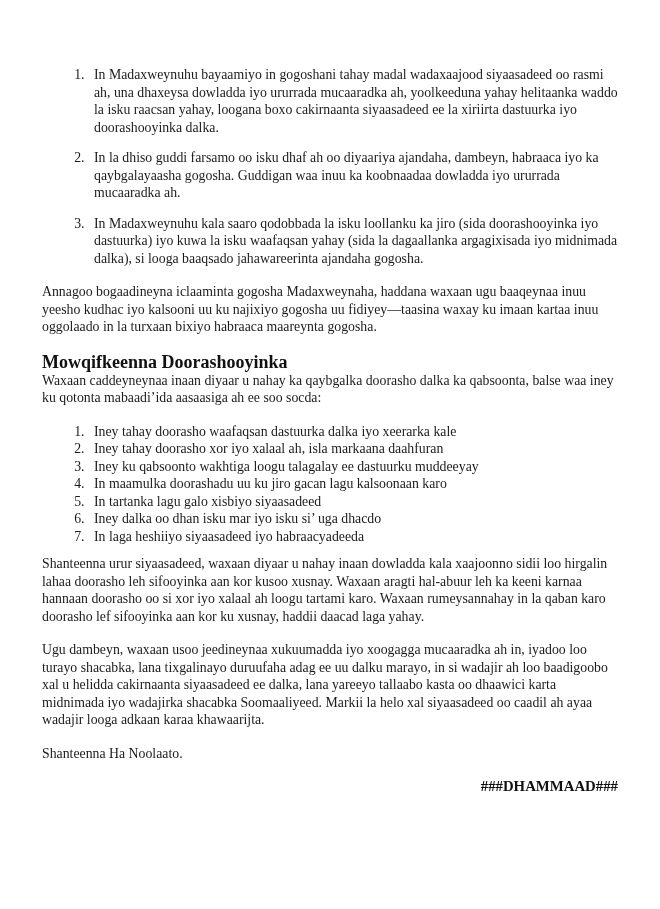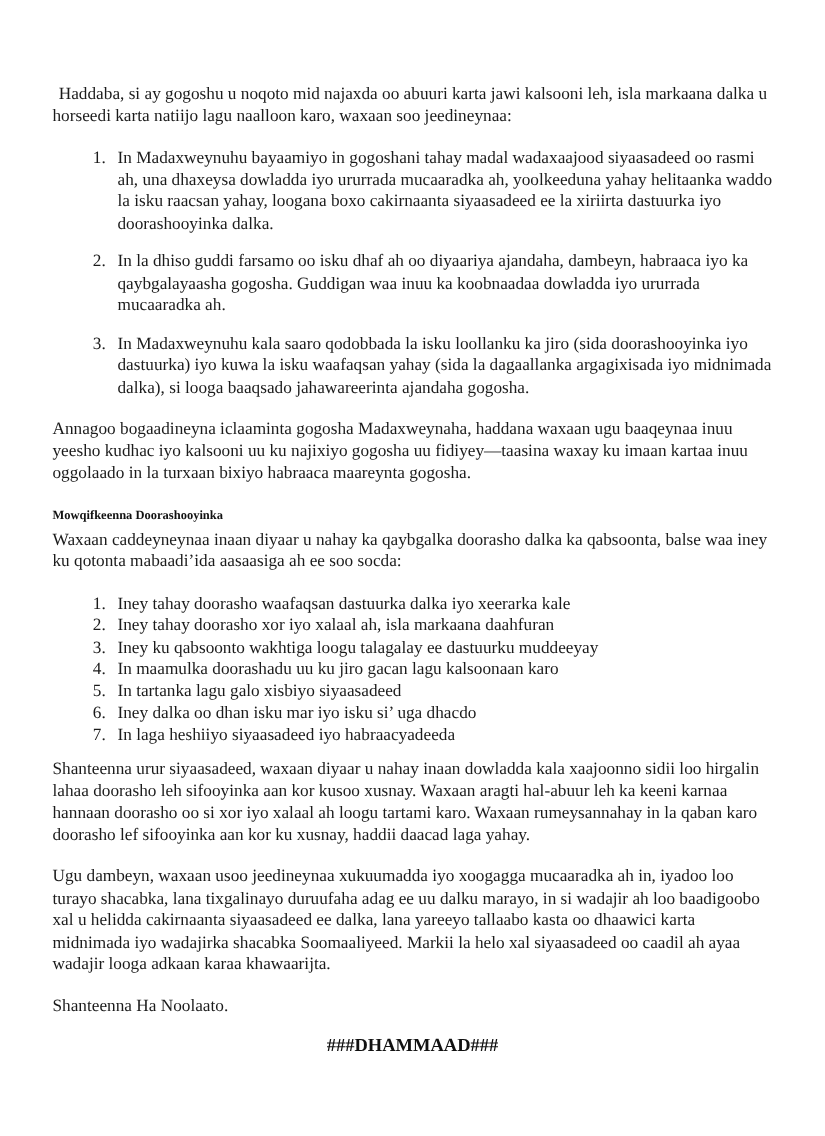--- a/index.html
+++ b/index.html
@@ -40,40 +40,39 @@
     margin-bottom: 0;
   }
   ol.tight {
     margin-bottom: 10px;
     font-family: Liberation Serif, serif;
   }
   ol.tight li {
     margin-bottom: 0;
   }
   h2.section-heading {
-    font-size: 10px;
+    font-size: 18px;
     line-height: 20px;
     font-weight: bold;
     color: #111111;
     margin: 0;
   }
   .end-marker {
     margin-top: 14px;
-    text-align: center;
+    text-align: right;
     font-weight: bold;
     font-size: 14.8px;
     color: #111111;
   }
 </style>
 </head>
 <body>
 
 <div class="page">
 
-  <p class="first-indent">Haddaba, si ay gogoshu u noqoto mid najaxda oo abuuri karta jawi kalsooni leh, isla markaana dalka u horseedi karta natiijo lagu naalloon karo, waxaan soo jeedineynaa:</p>
 
   <ol class="spaced">
     <li>In Madaxweynuhu bayaamiyo in gogoshani tahay madal wadaxaajood siyaasadeed oo rasmi ah, una dhaxeysa dowladda iyo ururrada mucaaradka ah, yoolkeeduna yahay helitaanka waddo la isku raacsan yahay, loogana boxo cakirnaanta siyaasadeed ee la xiriirta dastuurka iyo doorashooyinka dalka.</li>
     <li>In la dhiso guddi farsamo oo isku dhaf ah oo diyaariya ajandaha, dambeyn, habraaca iyo ka qaybgalayaasha gogosha. Guddigan waa inuu ka koobnaadaa dowladda iyo ururrada mucaaradka ah.</li>
     <li>In Madaxweynuhu kala saaro qodobbada la isku loollanku ka jiro (sida doorashooyinka iyo dastuurka) iyo kuwa la isku waafaqsan yahay (sida la dagaallanka argagixisada iyo midnimada dalka), si looga baaqsado jahawareerinta ajandaha gogosha.</li>
   </ol>
 
   <p>Annagoo bogaadineyna iclaaminta gogosha Madaxweynaha, haddana waxaan ugu baaqeynaa inuu yeesho kudhac iyo kalsooni uu ku najixiyo gogosha uu fidiyey—taasina waxay ku imaan kartaa inuu oggolaado in la turxaan bixiyo habraaca maareynta gogosha.</p>
 
   <h2 class="section-heading">Mowqifkeenna Doorashooyinka</h2>

